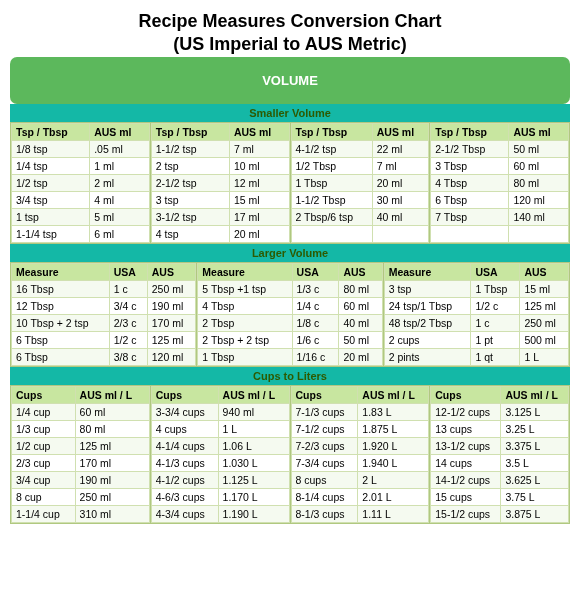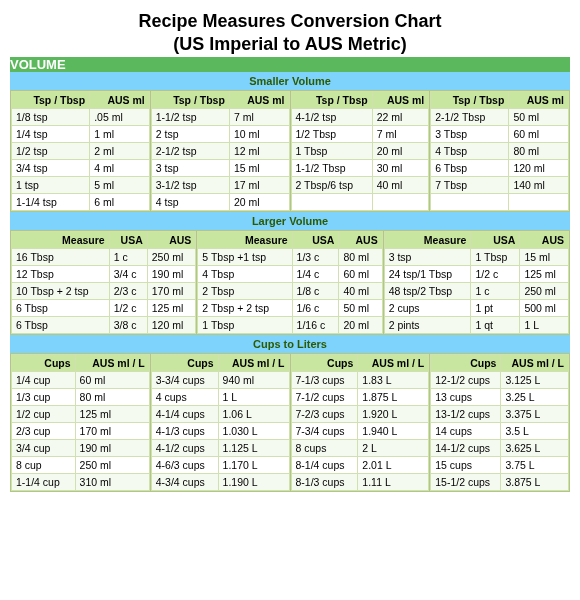--- a/index.html
+++ b/index.html
@@ -19,25 +19,27 @@
     }
     .main-table {
       width: 100%;
       border-collapse: collapse;
       font-size: 11px;
     }
     .section-header {
       background: #5cb85c;
       color: #fff;
       font-weight: bold;
+      text-align: center;
       font-size: 13px;
-      padding: 0;
+      padding: 16px;
+      border-radius: 7px;
     }
     .sub-header {
-      background: #7dd3fc;
+      background: #14b8a6;
       color: #2d5a00;
       font-weight: bold;
       text-align: center;
       font-size: 11px;
       padding: 3px;
     }
     .group-table {
       width: 100%;
       border-collapse: collapse;
     }
@@ -57,21 +59,21 @@
     }
     .inner-table tr:nth-child(even) td {
       background: #f5faf0;
     }
     .inner-table tr:nth-child(odd) td {
       background: #ffffff;
     }
     .inner-header td {
       background: #c8e6a0 !important;
       font-weight: bold;
-      text-align: right;
+      text-align: left;
     }
   </style>
 </head>
 <body>
 
 <div>
   <div class="page-title">
     <span>Recipe Measures Conversion Chart</span><br>
     <span>(US Imperial to AUS Metric)</span>
   </div>

